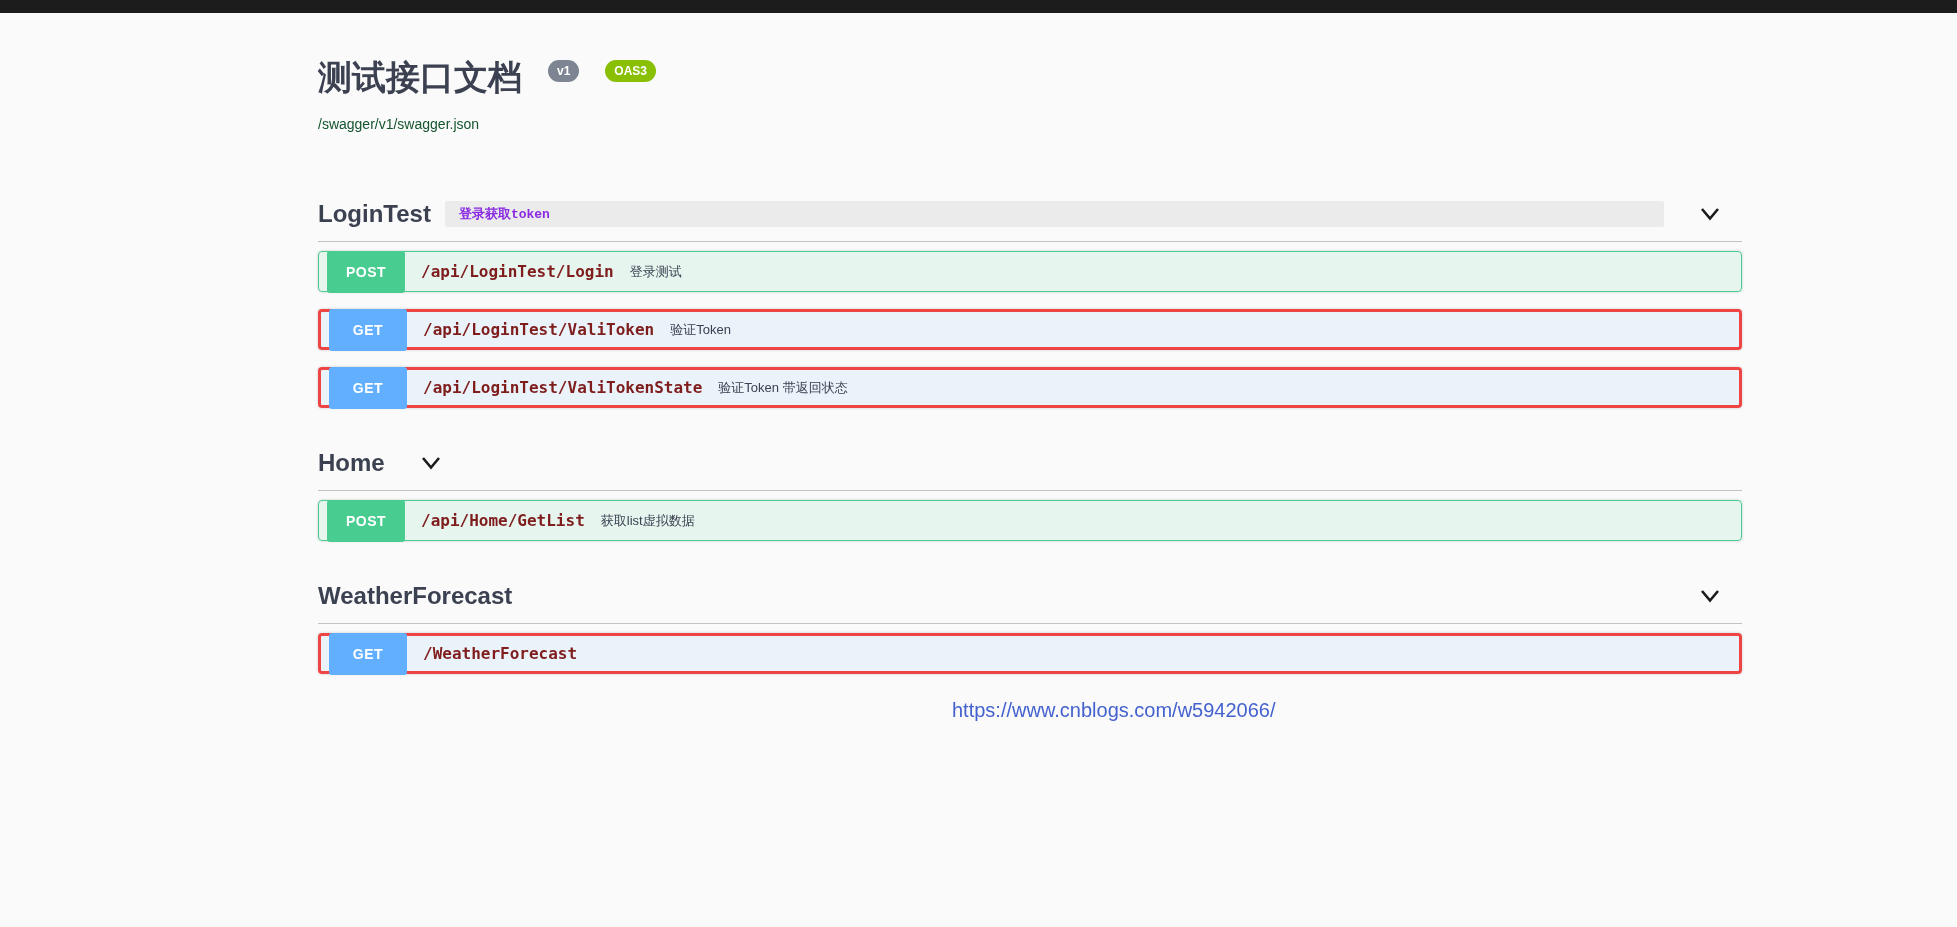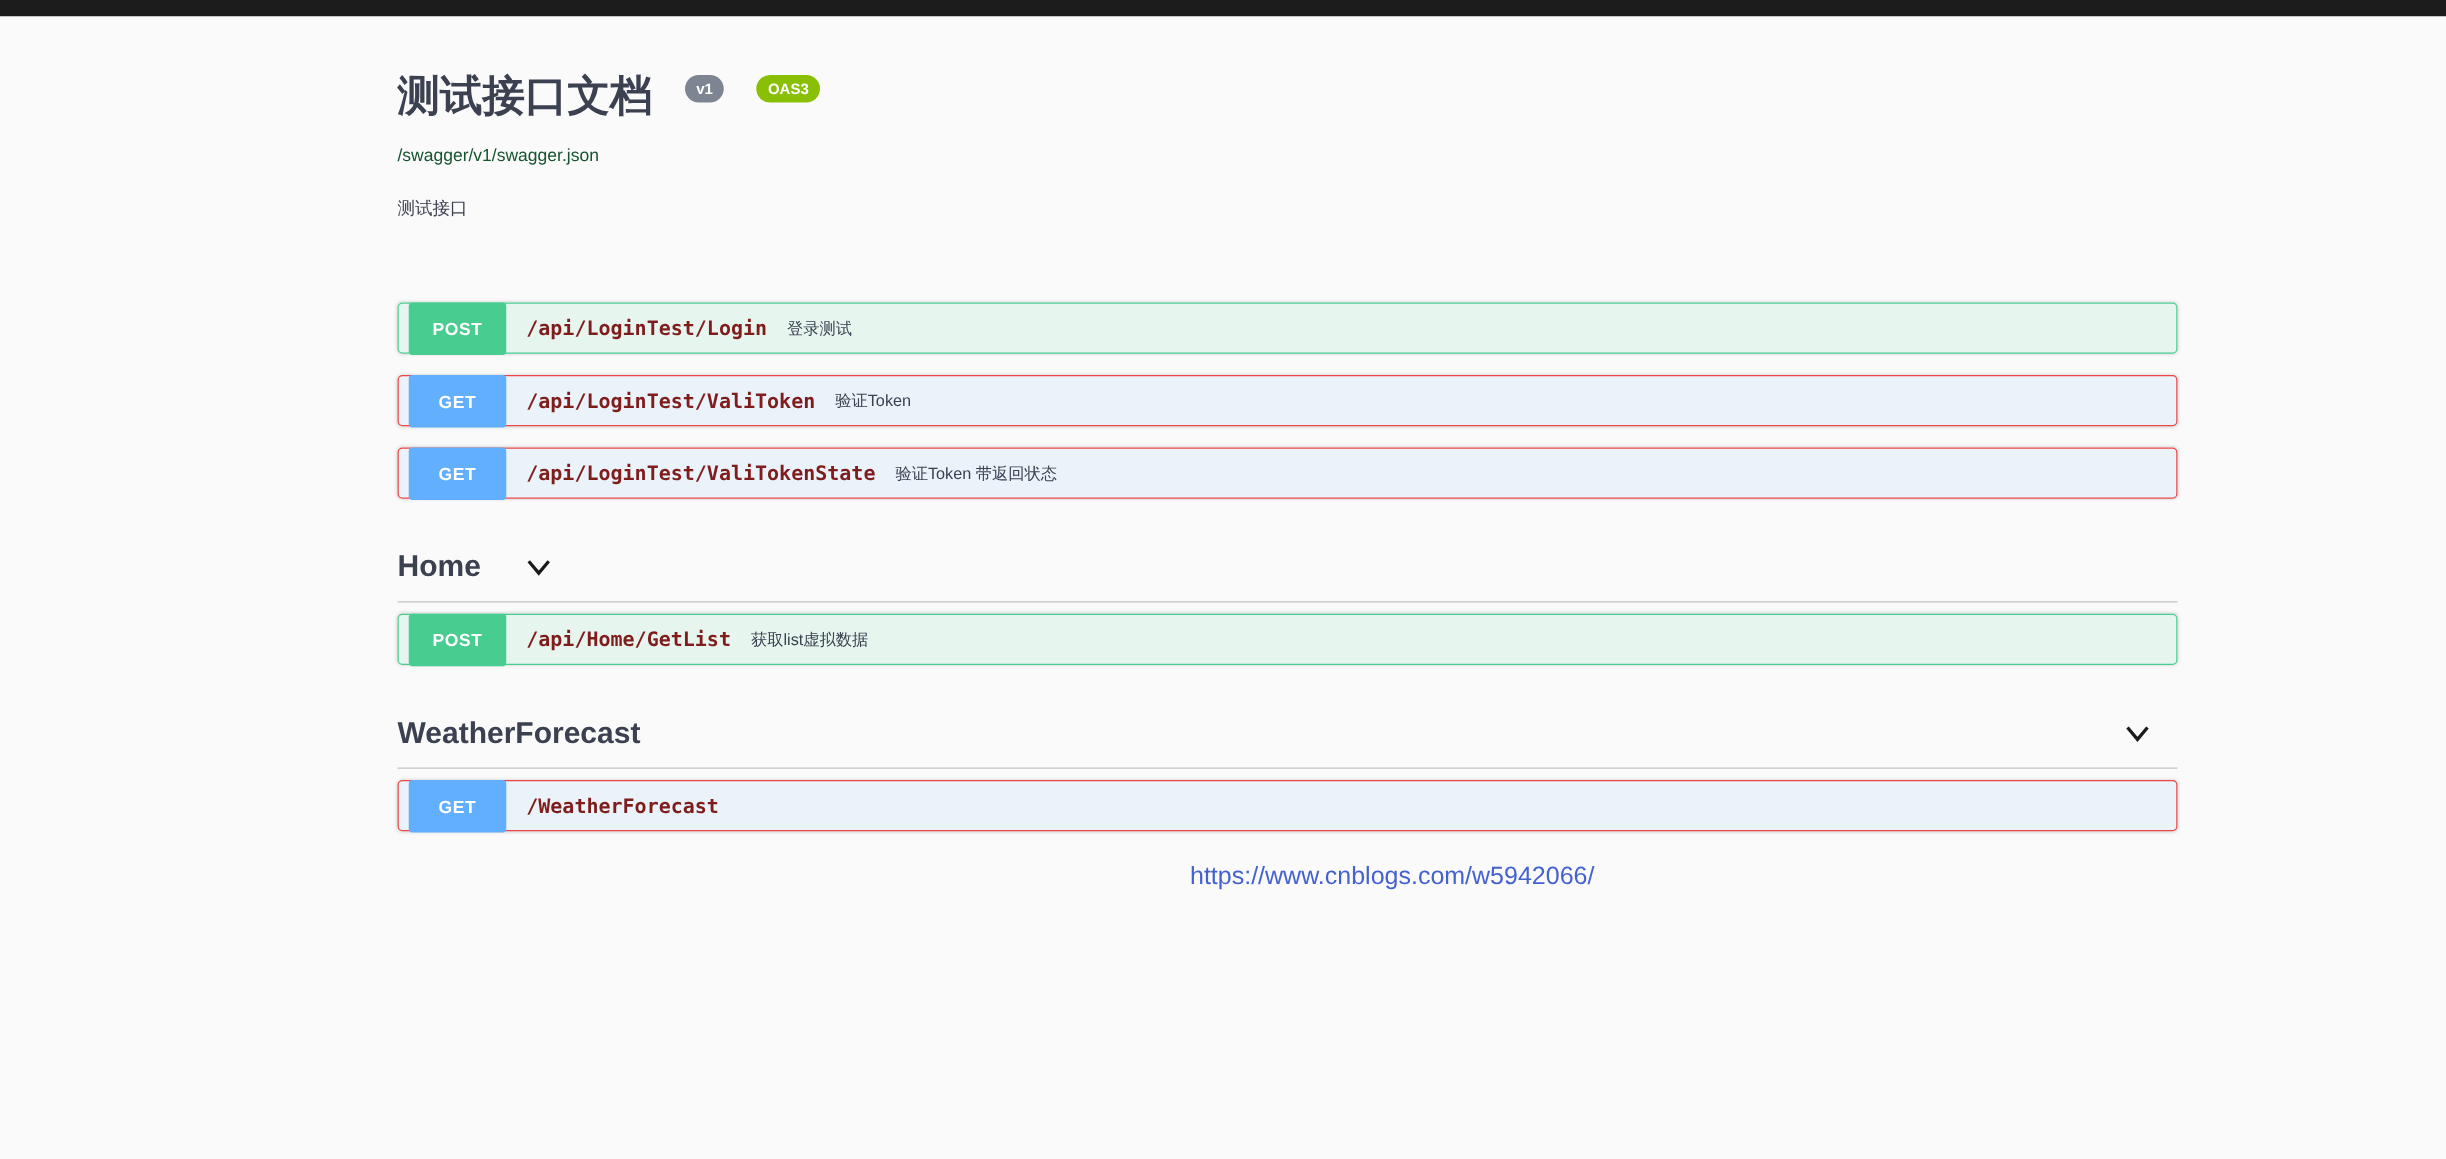--- a/index.html
+++ b/index.html
@@ -36,21 +36,21 @@
                    font-weight:bold; color:#8a2be2; }
   .expand-btn { margin-left:14px; width:64px; height:30px; flex:0 0 64px;
                 display:flex; align-items:center; justify-content:center;
                 background:none; border:none; padding:0; cursor:pointer; }
 
   
   .opblock { display:flex; align-items:center; height:41px; margin:9px 0 17px;
              border-radius:4px; box-shadow:0 0 3px rgba(0,0,0,.19);
              padding:0 10px 0 8px; cursor:pointer; }
   .opblock.post { background:rgba(73,204,144,.1); border:1px solid #49cc90; }
-  .opblock.get  { background:rgba(97,175,254,.1); border:1px solid #ef4444; }
+  .opblock.get  { background:rgba(97,175,254,.1); border:3px solid #ef4444; }
   .method-badge { width:78px; height:42px; border-radius:3px; color:#fff;
                   font-weight:bold; font-size:14px; letter-spacing:.5px;
                   display:flex; align-items:center; justify-content:center; }
   .post .method-badge { background:#49cc90; }
   .get  .method-badge { background:#61affe; }
   .op-path { margin-left:16px; font-family:"DejaVu Sans Mono","Liberation Mono",monospace;
              font-weight:bold; font-size:16px; color:#7f1d1d; }
   .op-summary { margin-left:16px; font-size:13px; color:#3b4151; }
 
   
@@ -64,24 +64,34 @@
 
 <div class="wrapper">
 
   <div class="info">
     <h1 class="api-title">
       <span>测试接口文档</span>
       <span class="pill ver">v1</span>
       <span class="pill oas">OAS3</span>
     </h1>
     <a class="spec-link">/swagger/v1/swagger.json</a>
-    <div class="info-desc">测试接口</div>
   </div>
 
   <div class="tag-section">
+    <div class="tag-header">
+      <h3>LoginTest</h3>
+      <div class="tag-desc">
+        <span>登录获取token</span>
+      </div>
+      <button class="expand-btn">
+        <svg width="20" height="14" viewBox="0 0 20 14">
+          <path d="M2 2 L10 11.5 L18 2" fill="none" stroke="#1b1b1b" stroke-width="2.6"></path>
+        </svg>
+      </button>
+    </div>
     <div class="opblock post">
       <span class="method-badge">POST</span>
       <span class="op-path">/api/LoginTest/Login</span>
       <span class="op-summary">登录测试</span>
     </div>
     <div class="opblock get">
       <span class="method-badge">GET</span>
       <span class="op-path">/api/LoginTest/ValiToken</span>
       <span class="op-summary">验证Token</span>
     </div>

